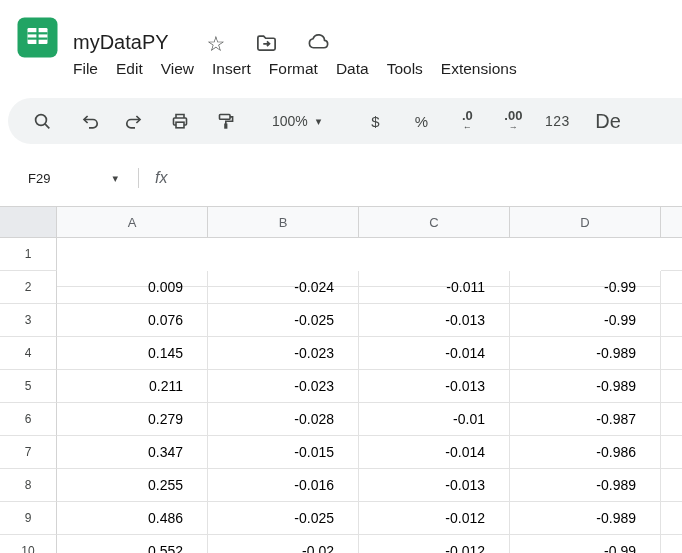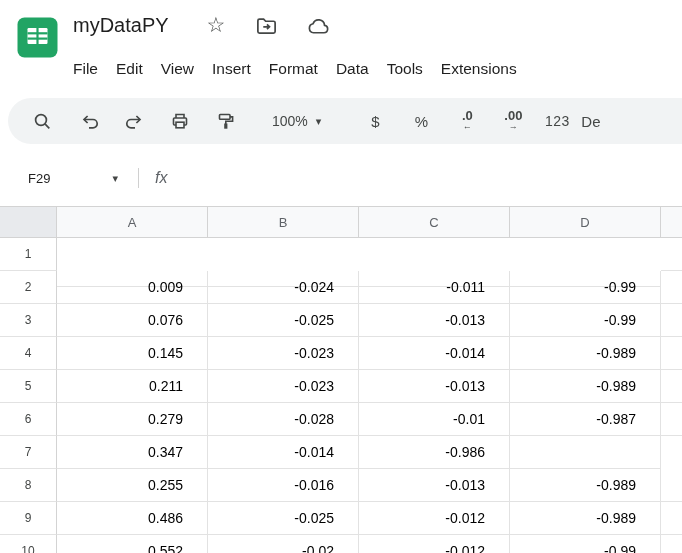--- a/index.html
+++ b/index.html
@@ -3,21 +3,21 @@
 <meta charset="utf-8">
 <style>
   * { box-sizing: border-box; margin: 0; padding: 0; }
   html,body { width:682px; height:553px; overflow:hidden; background:#fff;
     font-family:"Liberation Sans", sans-serif; }
 
   
   .titlebar { display:flex; padding:14px 0 0 17px; }
   .logo-wrap { width:41px; height:41px; flex:none; margin-top:3px; }
   .head-col { margin-left:15px; min-width:0; }
-  .title-row { display:flex; align-items:flex-start; height:40px; }
+  .title-row { display:flex; align-items:flex-end; height:40px; }
   .doc-title { font-size:20px; color:#1f1f1f; white-space:nowrap; }
   .title-icon { color:#444746; display:flex; align-items:center; }
   .star-icon { font-size:21px; margin-left:38px; line-height:1; }
   .folder-icon { margin-left:30px; }
   .cloud-icon { margin-left:28px; }
   .menu-bar { display:flex; height:30px; align-items:center; margin-left:-9px; }
   .menu-item { padding:4px 9px; font-size:15.5px; color:#1f1f1f; border-radius:6px;
     white-space:nowrap; cursor:default; }
 
   
@@ -28,21 +28,21 @@
   .tbtn svg { display:block; }
   .txt-btn { font-size:15px; }
   .fmt123 { font-size:14px; letter-spacing:0.5px; }
   .zoom-btn { display:flex; align-items:center; gap:8px; padding:0 10px;
     height:40px; font-size:14px; color:#444746; flex:none; margin-left:16px; }
   .caret { font-size:11px; color:#444746; line-height:1; }
   .dec-btn { display:flex; flex-direction:column; align-items:center; line-height:11px; }
   .dec-main { font-size:13px; font-weight:bold; }
   .mini-arr { font-size:9px; }
   .ml4{margin-left:4px} .ml6{margin-left:6px} .ml8{margin-left:8px} .ml24{margin-left:24px}
-  .font-name { margin-left:4px; font-size:15px; color:#444746; white-space:nowrap; }
+  .font-name { margin-left:18px; font-size:20px; color:#444746; white-space:nowrap; }
 
   
   .namebar { display:flex; align-items:center; height:56px; margin-top:6px;
     padding-left:16px; }
   .name-box { display:flex; align-items:center; justify-content:space-between;
     width:112px; padding:4px 10px 4px 12px; font-size:13px; color:#1f1f1f;
     border-radius:4px;gap:20px; }
   .nb-divider { width:1px; height:20px; background:#d0d0d0; margin:0 16px 0 10px; }
   .fx { font-style:italic; font-family:Liberation Sans, sans-serif;
     font-size:16px; color:#5f6368; }
@@ -224,20 +224,21 @@
         <div class="rowhdr">6</div>
         <div class="cell num">0.279</div>
         <div class="cell num">-0.028</div>
         <div class="cell num">-0.01</div>
         <div class="cell num">-0.987</div>
         <div class="cell"></div>
       </div>
       <div class="grid-row">
         <div class="rowhdr">7</div>
         <div class="cell num">0.347</div>
+        <div class="cell num">-0.015</div>
         <div class="cell num">-0.014</div>
         <div class="cell num">-0.986</div>
         <div class="cell"></div>
       </div>
       <div class="grid-row">
         <div class="rowhdr">8</div>
         <div class="cell num">0.255</div>
         <div class="cell num">-0.016</div>
         <div class="cell num">-0.013</div>
         <div class="cell num">-0.989</div>

